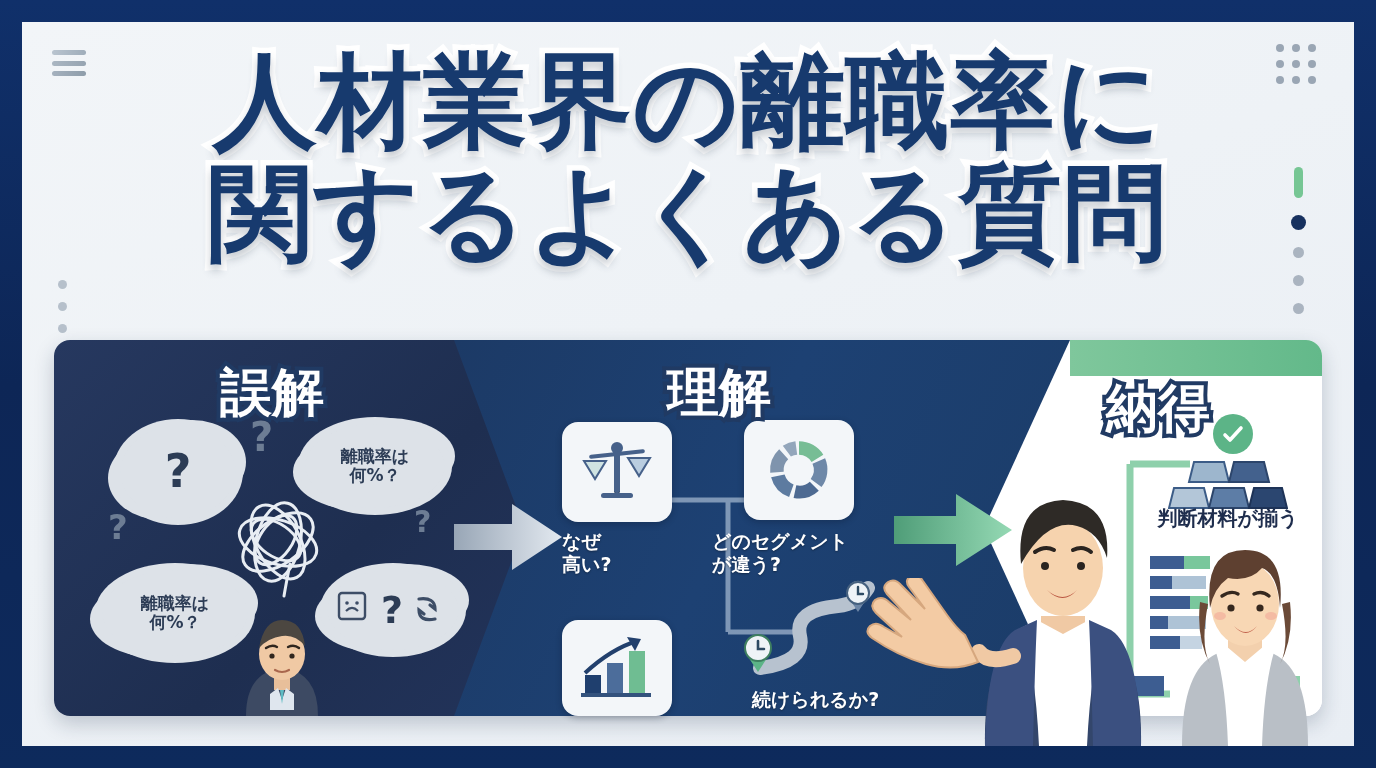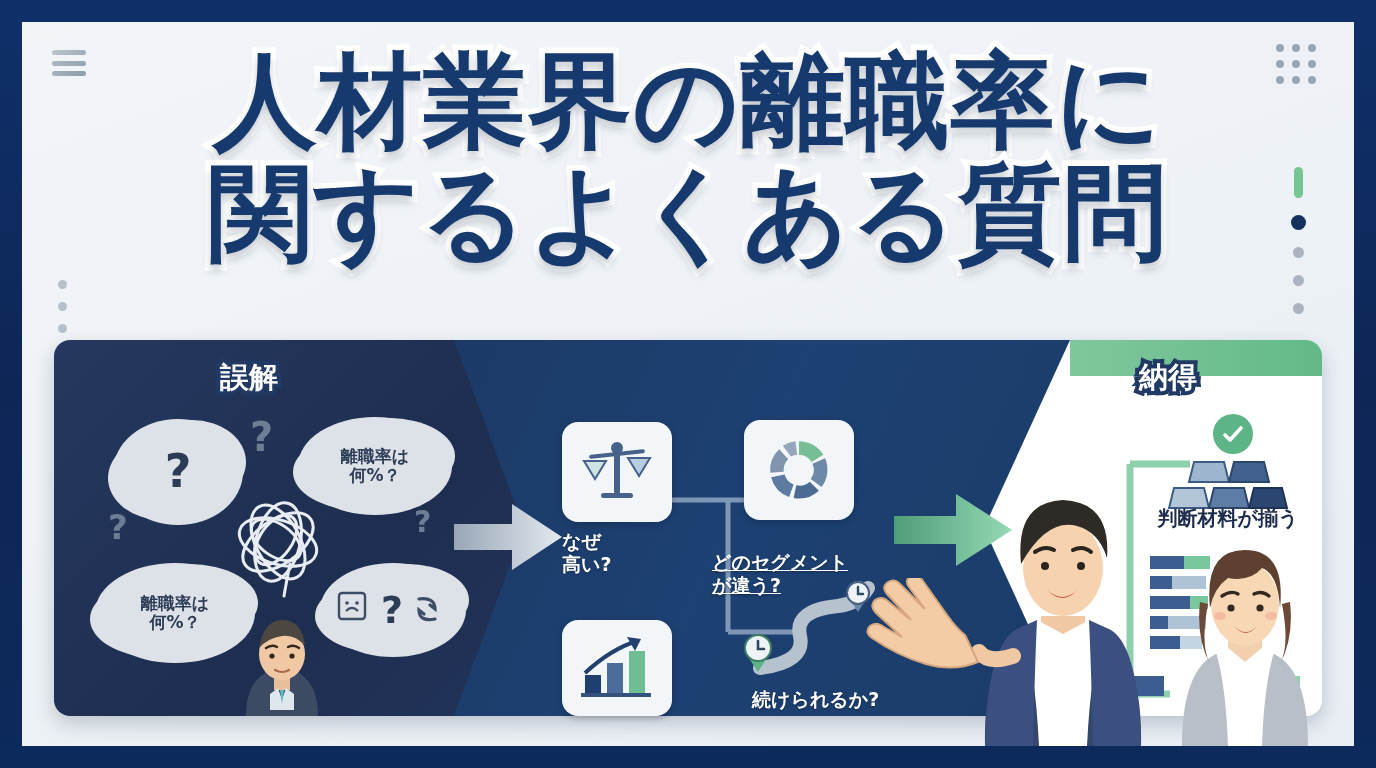--- a/index.html
+++ b/index.html
@@ -111,30 +111,30 @@
   .p3-top {
     position: absolute; left: 86px; top: 0; right: 0; height: 36px;
     background: linear-gradient(90deg,#7fc79c,#63b98a);
   }
 
   
   .stage-label {
     position: absolute;
     font-family: "DejaVu Sans","Liberation Sans",sans-serif;
     font-weight: 700;
-    font-size: 29px;
+    font-size: 52px;
     color: #ffffff;
     -webkit-text-stroke: 8px #203a63;
     paint-order: stroke fill;
     z-index: 9;
     white-space: nowrap;
   }
   .lbl-1 { left: 198px; top: 336px; }
   .lbl-2 { left: 645px; top: 336px; }
-  .lbl-3 { left: 1084px; top: 336px; margin-left: 33px; }
+  .lbl-3 { left: 1084px; top: 352px; }
 
   
   .bubble {
     position: absolute;
     background: #dde2e8;
     border-radius: 50%;
     color: #2c3c55;
     display: flex; align-items: center; justify-content: center;
     text-align: center;
     font-family: "DejaVu Sans","Liberation Sans",sans-serif;
@@ -180,21 +180,21 @@
   .cap {
     position: absolute;
     color: #ffffff;
     font-family: "DejaVu Sans","Liberation Sans",sans-serif;
     font-weight: 700;
     font-size: 19px;
     line-height: 1.2;
     text-shadow: 0 1px 2px rgba(0,0,0,.35);
   }
   .cap-1 { left: 540px; top: 508px; width: 112px; }
-  .cap-2 { left: 690px; top: 529px; width: 176px; text-decoration: underline; }
+  .cap-2 { left: 690px; top: 508px; width: 176px; }
   .cap-3 { left: 730px; top: 666px; width: 180px; }
 
   .connector { position: absolute; left: 648px; top: 440px; width: 200px; height: 220px; }
 
   .roadmap { position: absolute; left: 710px; top: 554px; width: 160px; height: 110px; }
 
   
   .p3-chart { position: absolute; left: 1128px; top: 530px; width: 90px; height: 110px; }
   .p3-frame { position: absolute; left: 1102px; top: 432px; width: 180px; height: 260px; }
   .check-badge {
@@ -261,20 +261,21 @@
 
     <div class="band">
       <div class="p1"></div>
       <div class="p2"></div>
       <div class="p3">
         <div class="p3-top"></div>
       </div>
     </div>
 
     <div class="stage-label lbl-1">誤解</div>
+    <div class="stage-label lbl-2">理解</div>
     <div class="stage-label lbl-3">納得</div>
 
     <div class="bubble b1">?</div>
     <div class="bubble b2">離職率は<br>何%？</div>
     <div class="bubble b3">離職率は<br>何%？</div>
     <div class="bubble b4">
       <svg width="112" height="50" viewBox="0 0 112 50">
         <rect x="2" y="8" width="26" height="26" rx="3" fill="none" stroke="#3d4d66" stroke-width="2.4"></rect>
         <circle cx="10" cy="18" r="1.8" fill="#3d4d66"></circle>
           <circle cx="20" cy="18" r="1.8" fill="#3d4d66"></circle>

